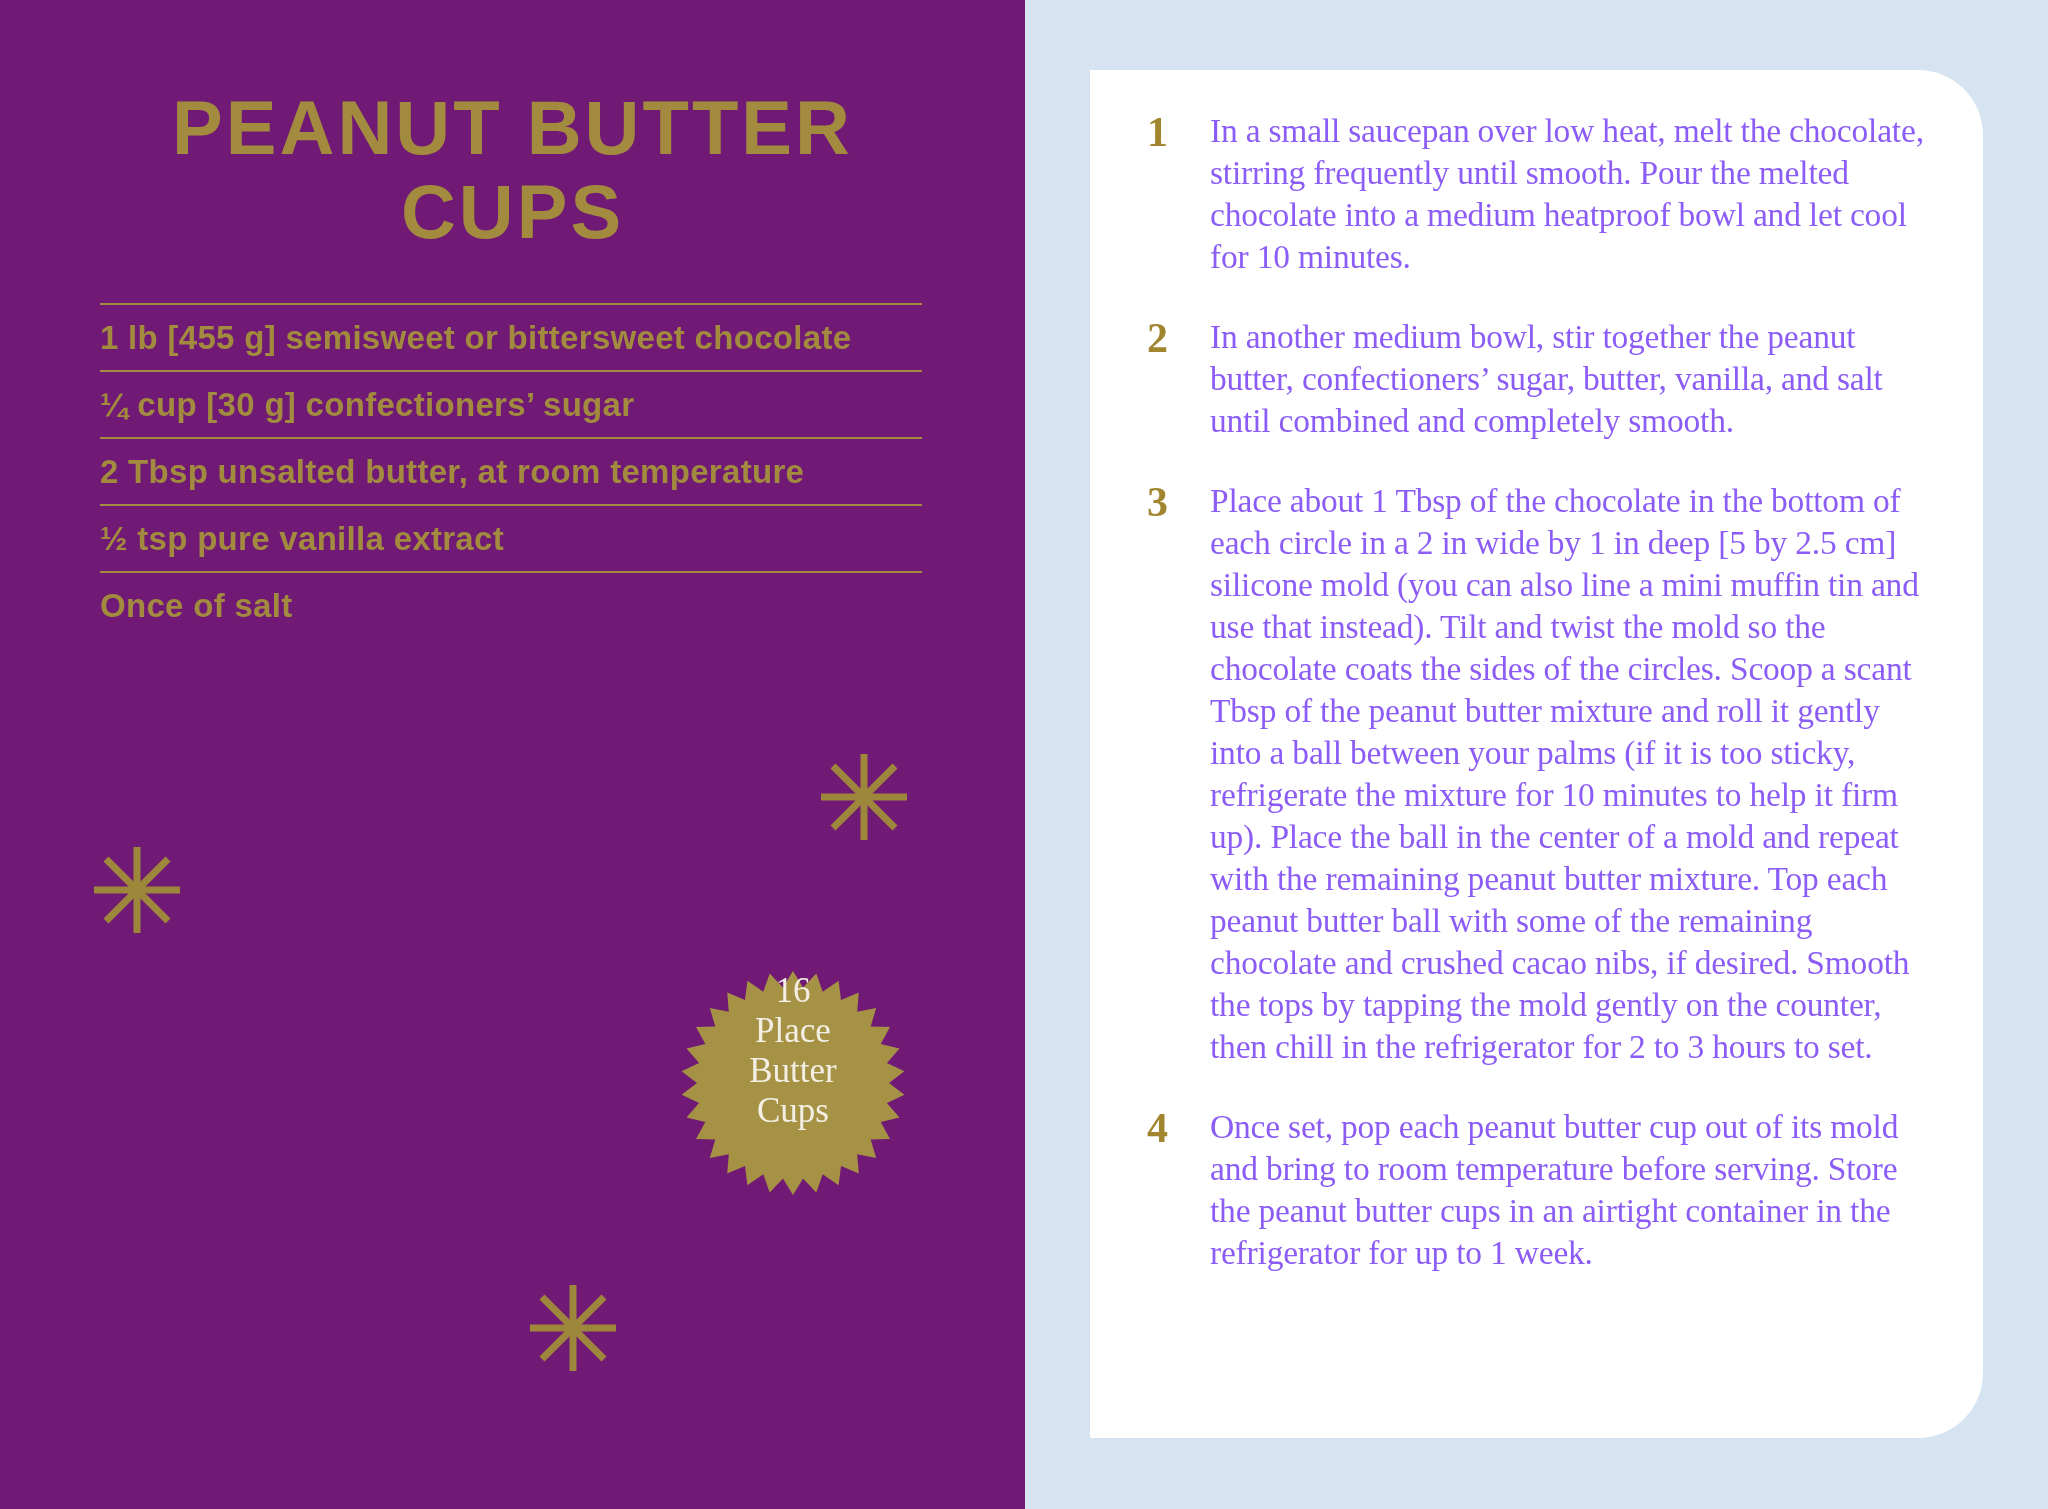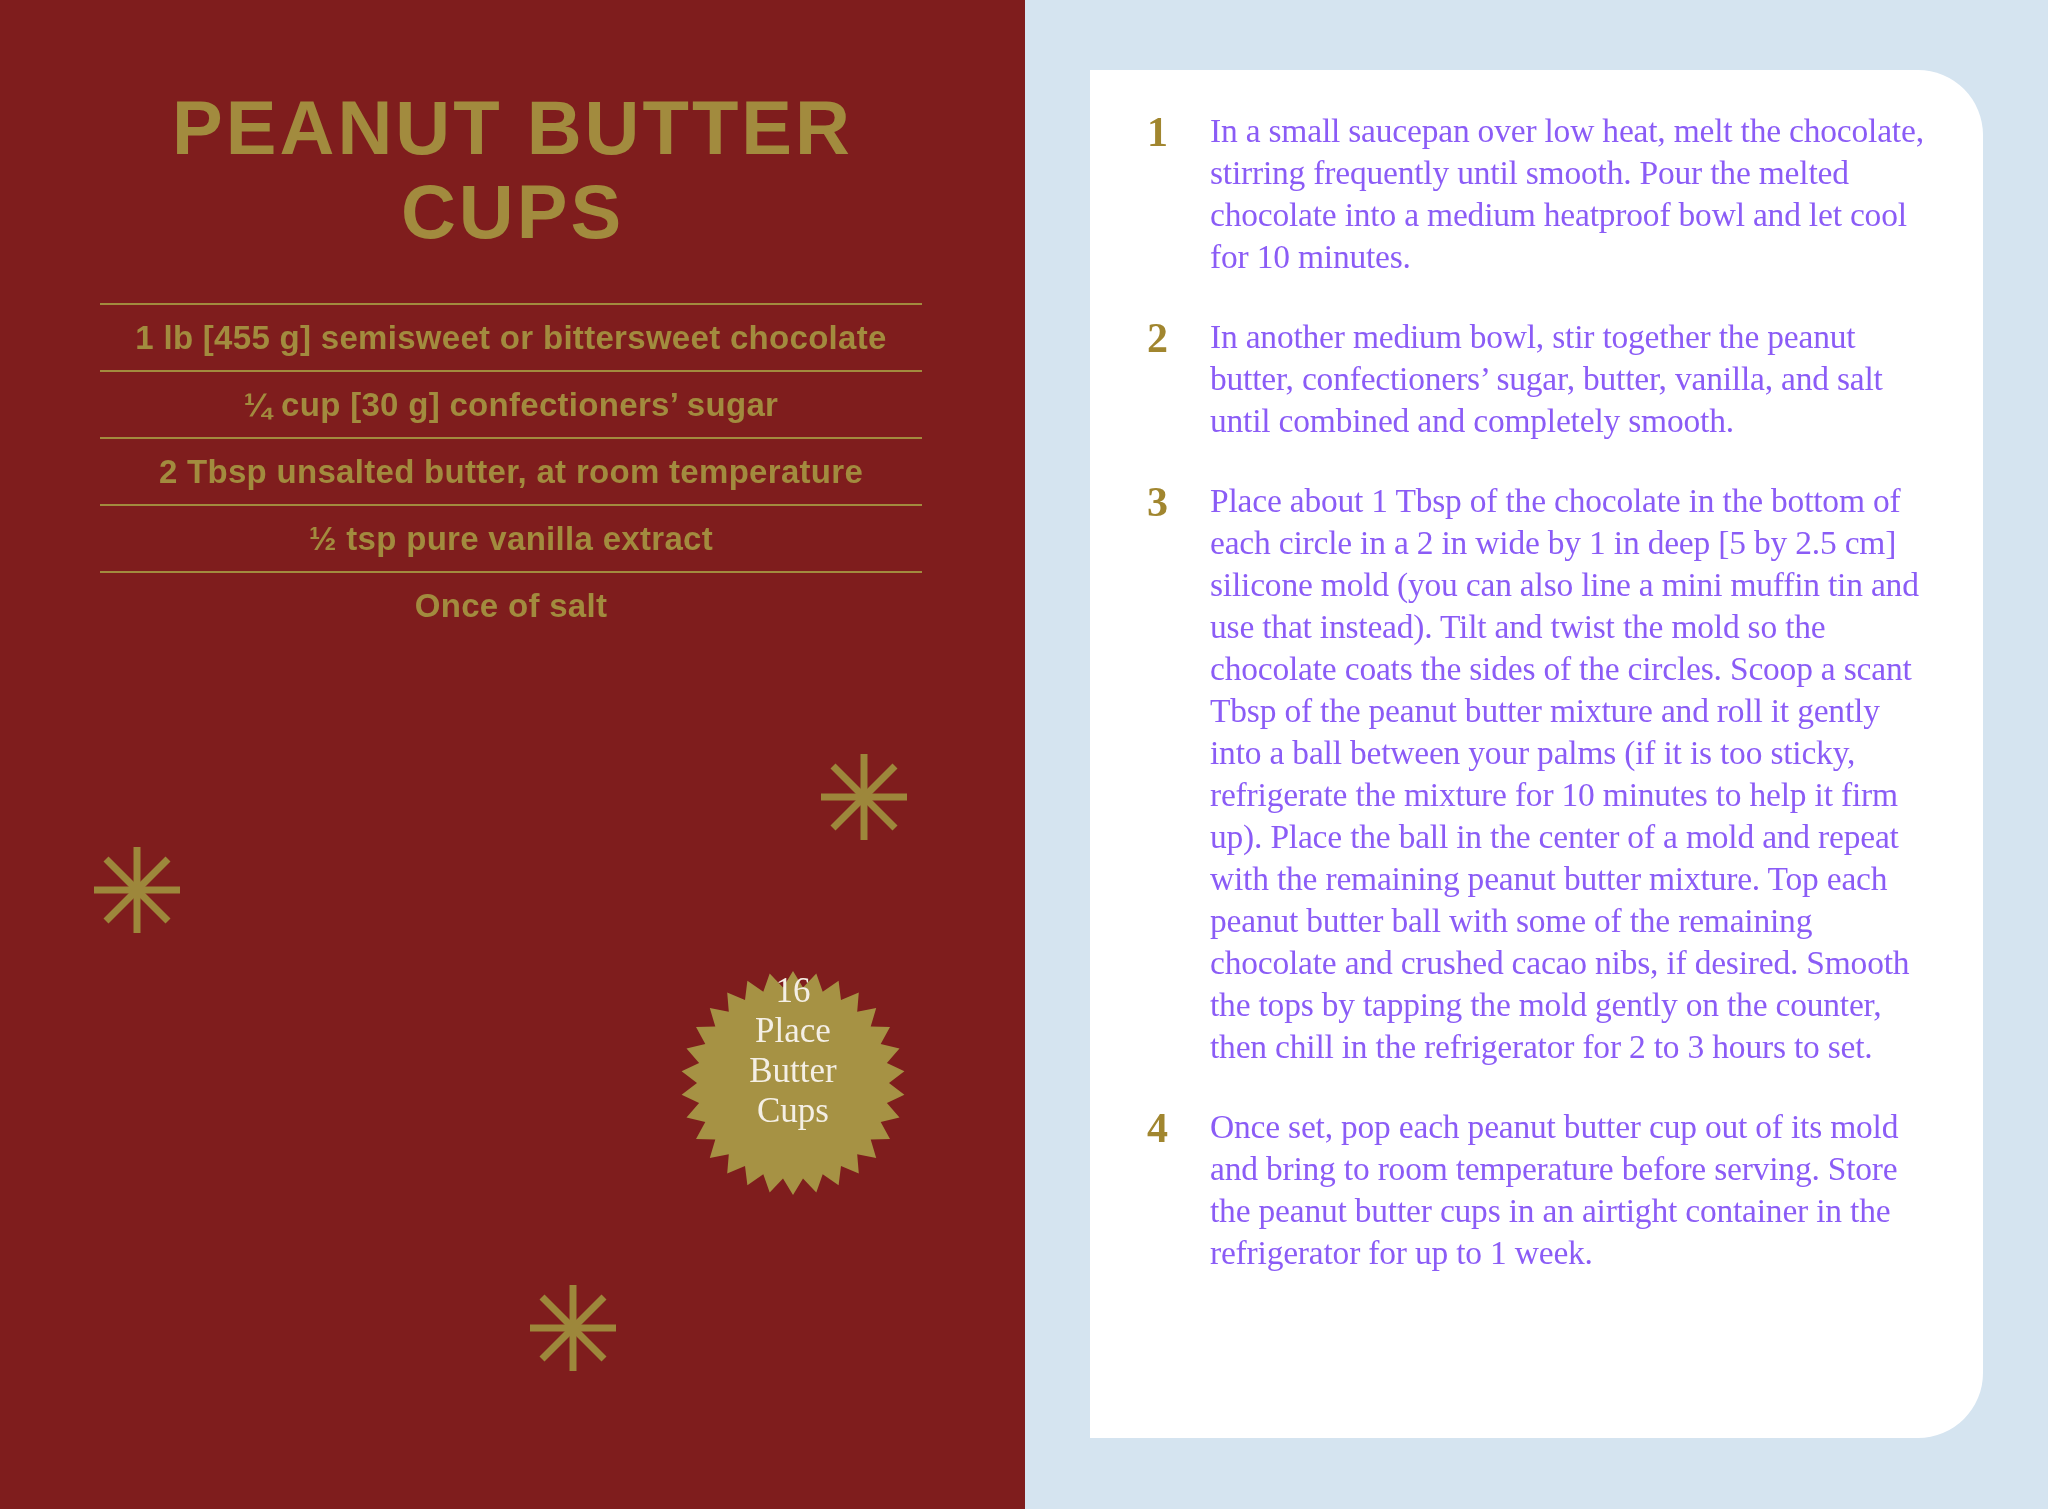--- a/index.html
+++ b/index.html
@@ -5,42 +5,41 @@
   html,body{margin:0;padding:0;background:#e8e8e8;}
   #page{
     position:relative;
     width:2048px;height:1509px;
     overflow:hidden;
     font-family:"Liberation Sans",sans-serif;
   }
   
   .left-panel{
     position:absolute;left:0;top:0;width:1025px;height:1509px;
-    background:#7f1d1d;
+    background:#701a75;
   }
   .recipe-title{
     position:absolute;left:0;top:86px;width:1025px;
     text-align:center;
     color:#a28b3e;
     font-weight:700;
     font-size:76px;line-height:84px;
     letter-spacing:3px;
   }
   .ingredients{
     position:absolute;left:100px;top:303px;width:822px;
   }
   .ing-row{
     border-top:2px solid #a28b3e;
     height:65px;
     display:flex;align-items:center;
     color:#a28b3e;
     font-weight:700;
     font-size:33px;
     letter-spacing:0.3px;
-    justify-content:center;
   }
   .star{position:absolute;}
   .star svg line{stroke:#9d873b;stroke-width:7;}
   .badge{
     position:absolute;left:681px;top:971px;width:224px;height:224px;
   }
   .badge svg{position:absolute;left:0;top:0;}
   .badge-text{
     position:absolute;left:0;top:0;width:224px;height:224px;
     display:flex;flex-direction:column;justify-content:flex-start;align-items:center;

